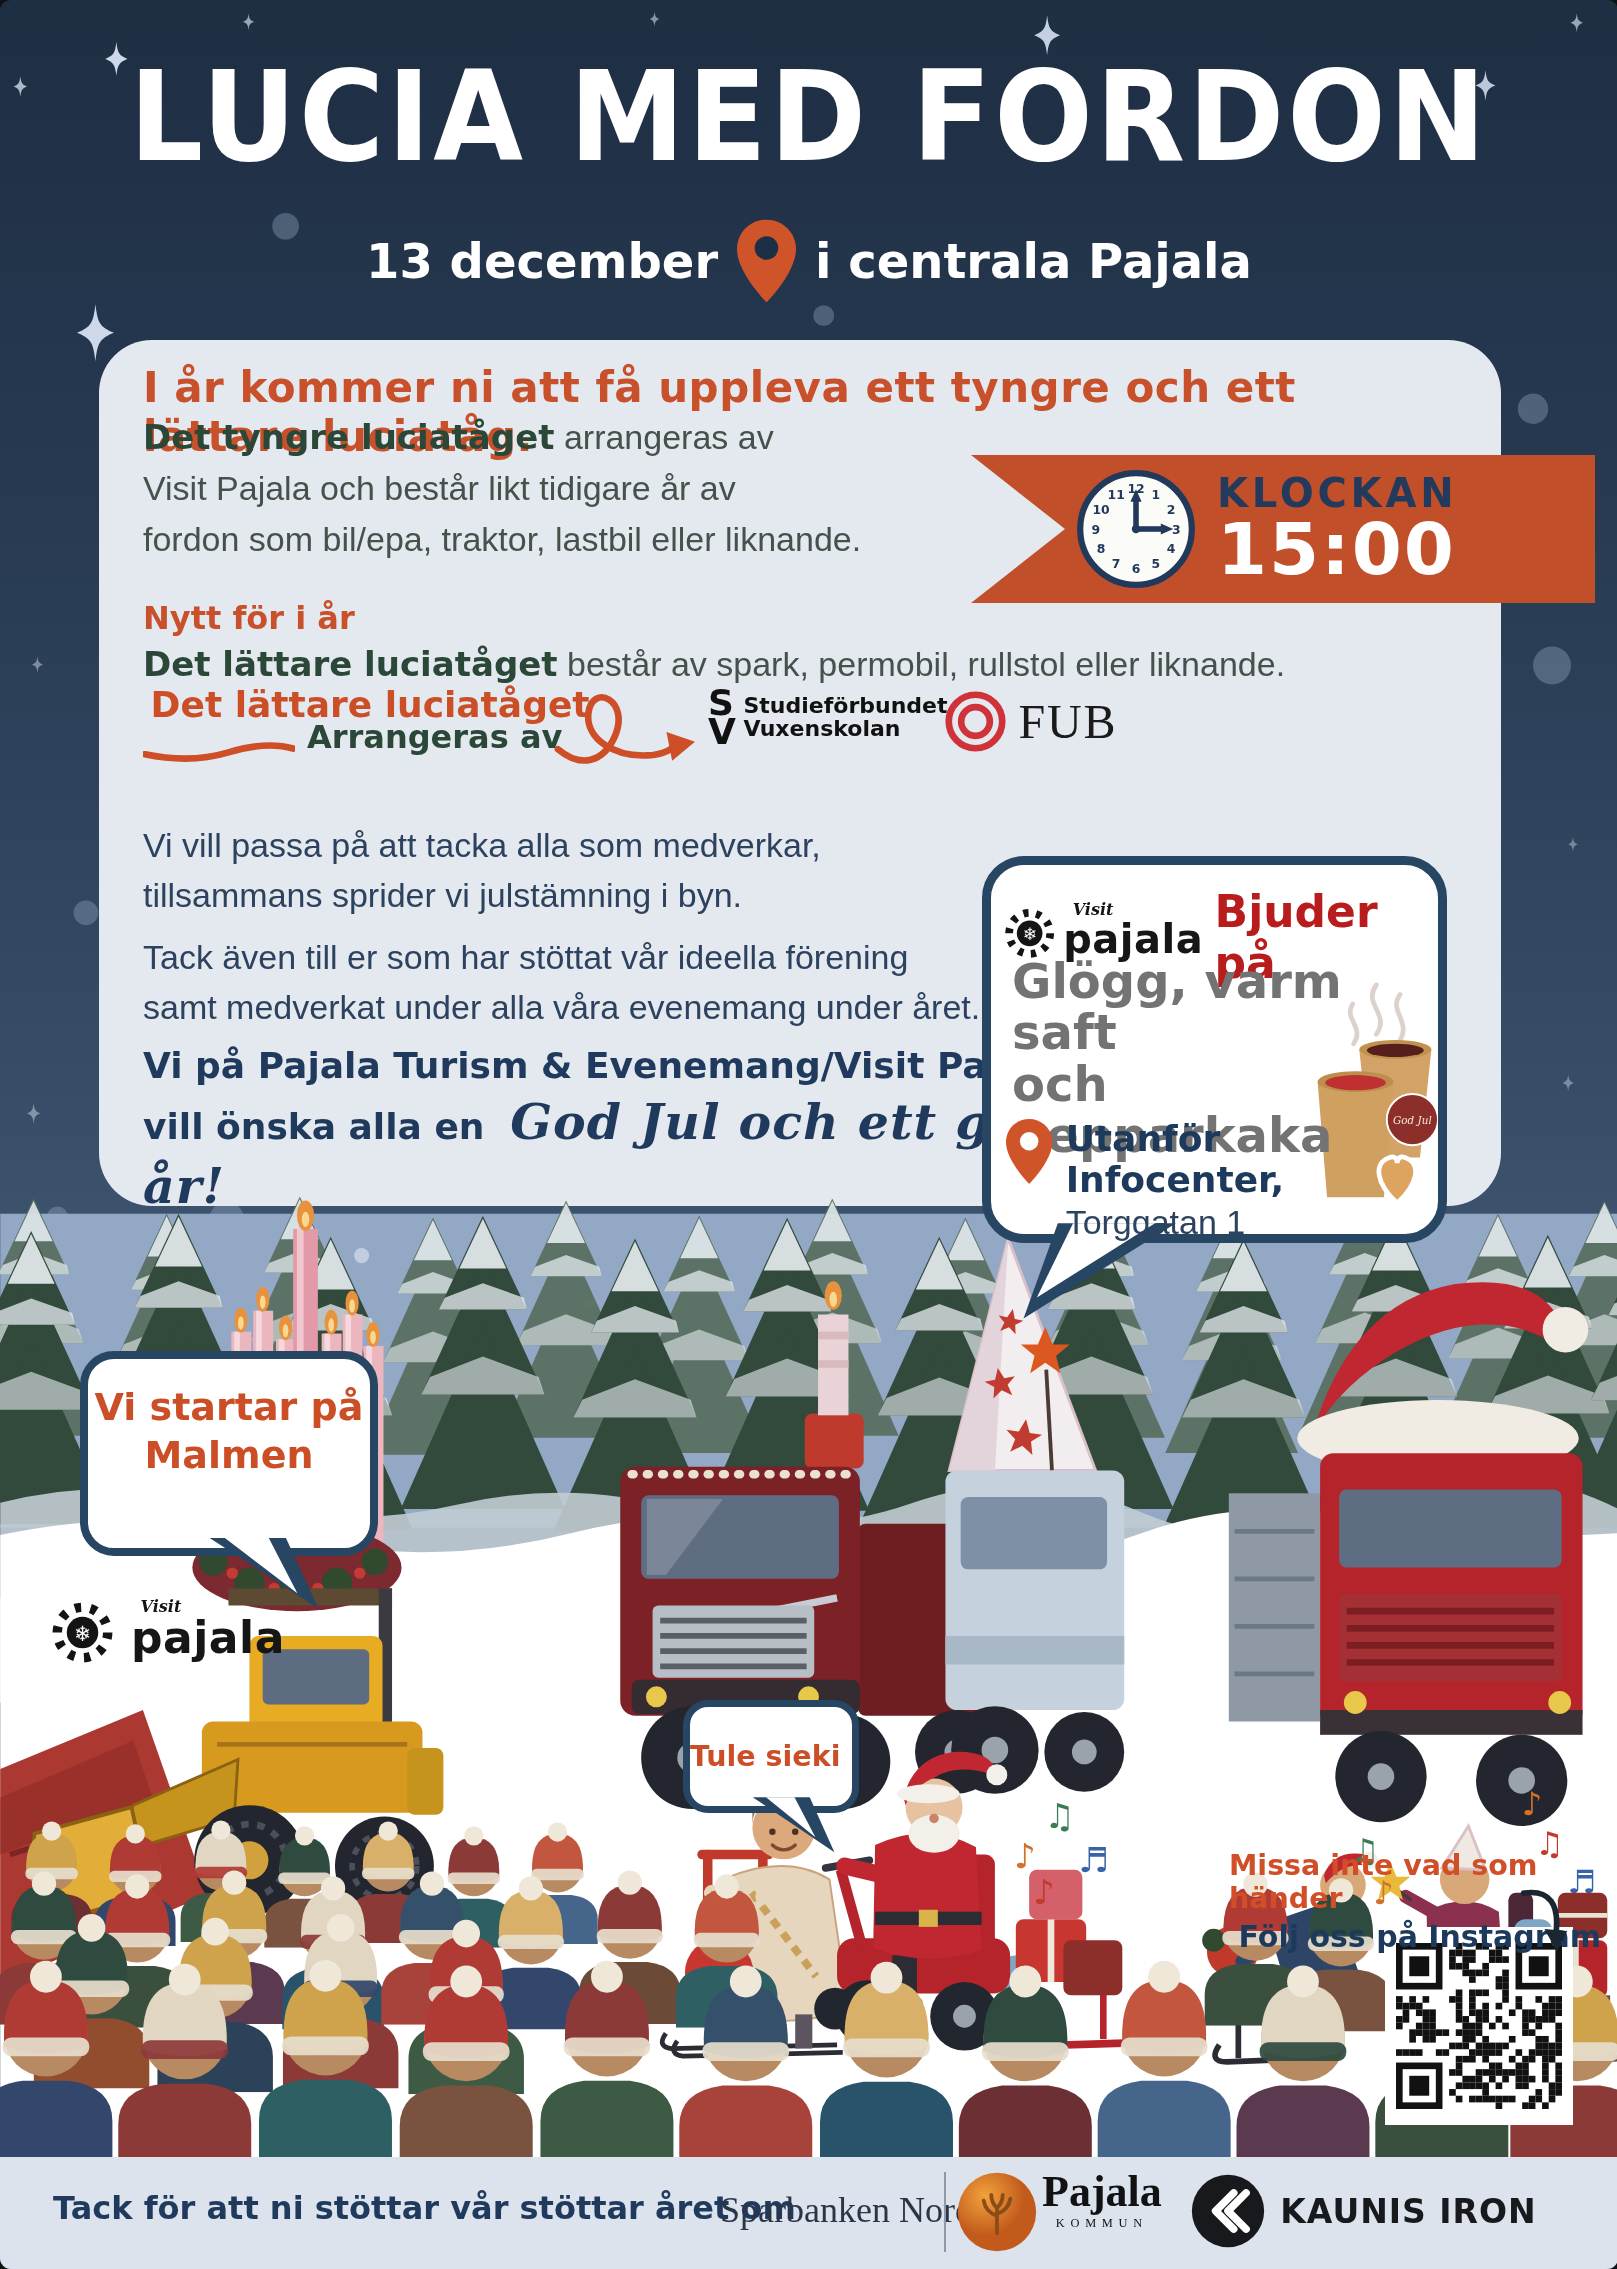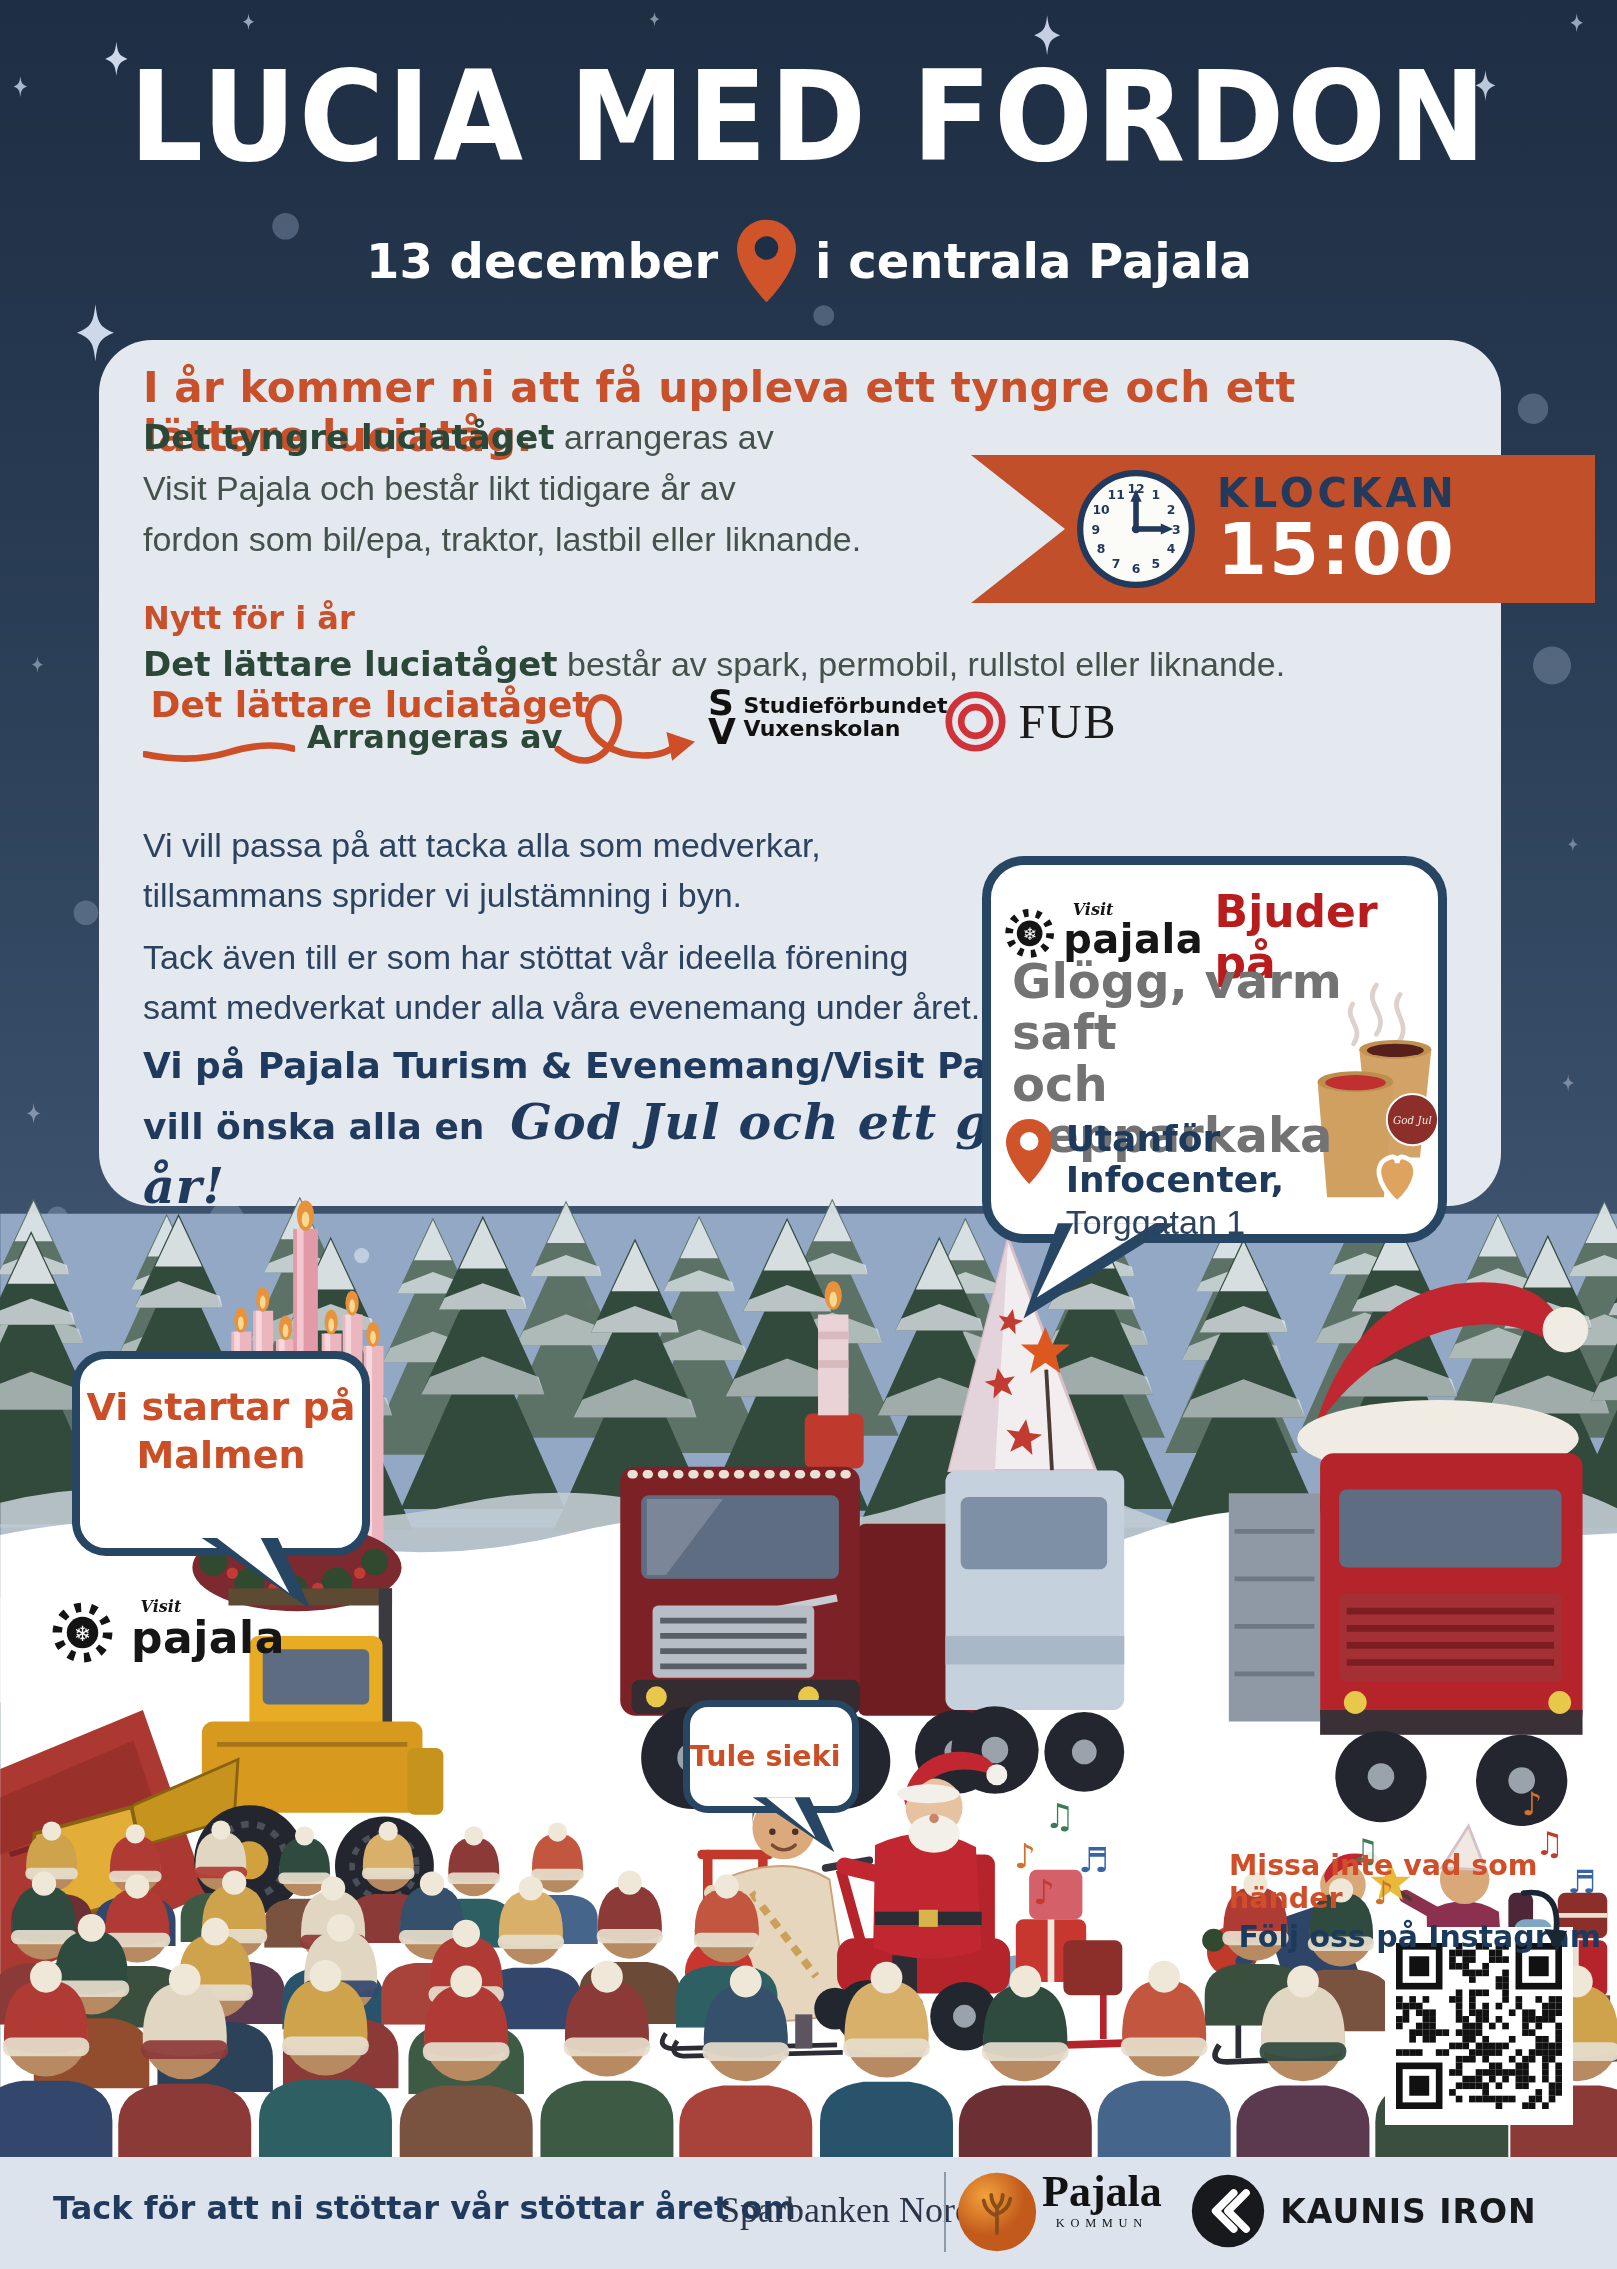--- a/index.html
+++ b/index.html
@@ -1,18 +1,18 @@
 <!DOCTYPE html>
 <html style="font-size:15px"><head>
 <meta charset="utf-8">
 <style>
   html,body{margin:0;padding:0;background:#111;}
   #poster{position:relative;width:1618px;height:2269px;overflow:hidden;
     font-family:"Liberation Sans",sans-serif;
-    background:linear-gradient(180deg,#1e2e43 0%,#273a52 22%,#31465f 40%,#3d536e 55%,#4c6380 68%,#56708e 100%);}
+    background:linear-gradient(180deg,#1e2e43 0%,#273a52 22%,#31465f 40%,#3d536e 55%,#4c6380 68%,#56708e 100%);border-radius:11px;}
   .abs{position:absolute;}
   svg{display:block;}
 
   
   #title{left:0;right:0;top:49px;text-align:center;color:#fff;
     font-family:"DejaVu Sans",sans-serif;font-weight:bold;font-size:116px;
     letter-spacing:2.9px;transform:scaleY(1.08);z-index:6;}
   #subtitle{left:0;right:0;top:217px;display:flex;justify-content:center;align-items:center;
     gap:19px;color:#fff;font-family:"DejaVu Sans",sans-serif;font-weight:bold;font-size:48px;z-index:6;}
   #sky-art{left:0;top:0;z-index:3;pointer-events:none;}
@@ -70,21 +70,21 @@
     color:#161616;line-height:1;padding-top:13.3px;letter-spacing:0.5px;}
   #bjuder-lbl{margin-left:11.4px;padding-top:9.5px;font-family:"DejaVu Sans",sans-serif;
     font-weight:bold;font-size:44px;color:#b91c1c;}
   #offer{position:absolute;left:21px;top:91px;font-family:"DejaVu Sans",sans-serif;font-weight:bold;
     font-size:48px;line-height:1.07;color:#737373;z-index:2;}
   #place-row{position:absolute;left:15px;top:253px;display:flex;gap:13.3px;z-index:2;}
   #place-bold{font-family:"DejaVu Sans",sans-serif;font-weight:bold;font-size:36px;color:#1d3a5c;line-height:1.15;}
   #place-rest{font-size:34px;color:#2c425e;line-height:1.25;}
   #cups{position:absolute;right:0;bottom:1.9px;z-index:1;}
   .tail{position:absolute;}
-  #malmen-bubble{left:72px;top:1351px;width:282px;height:164px;border-width:8.6px;border-radius:34px;
+  #malmen-bubble{left:80px;top:1351px;width:282px;height:164px;border-width:8.6px;border-radius:34px;
     text-align:center;padding-top:25px;box-sizing:content-box;
     font-family:"DejaVu Sans",sans-serif;font-weight:bold;font-size:38px;line-height:1.25;color:#cb4e26;}
   #tule-bubble{left:683px;top:1700px;width:162px;height:99px;border-width:7.6px;border-radius:25px;
     display:flex;align-items:center;justify-content:flex-start;
     font-family:"DejaVu Sans",sans-serif;font-weight:bold;font-size:28.5px;color:#cb4e26;}
 
   
   #scene{left:0;top:1189px;z-index:20;pointer-events:none;}
 
   

